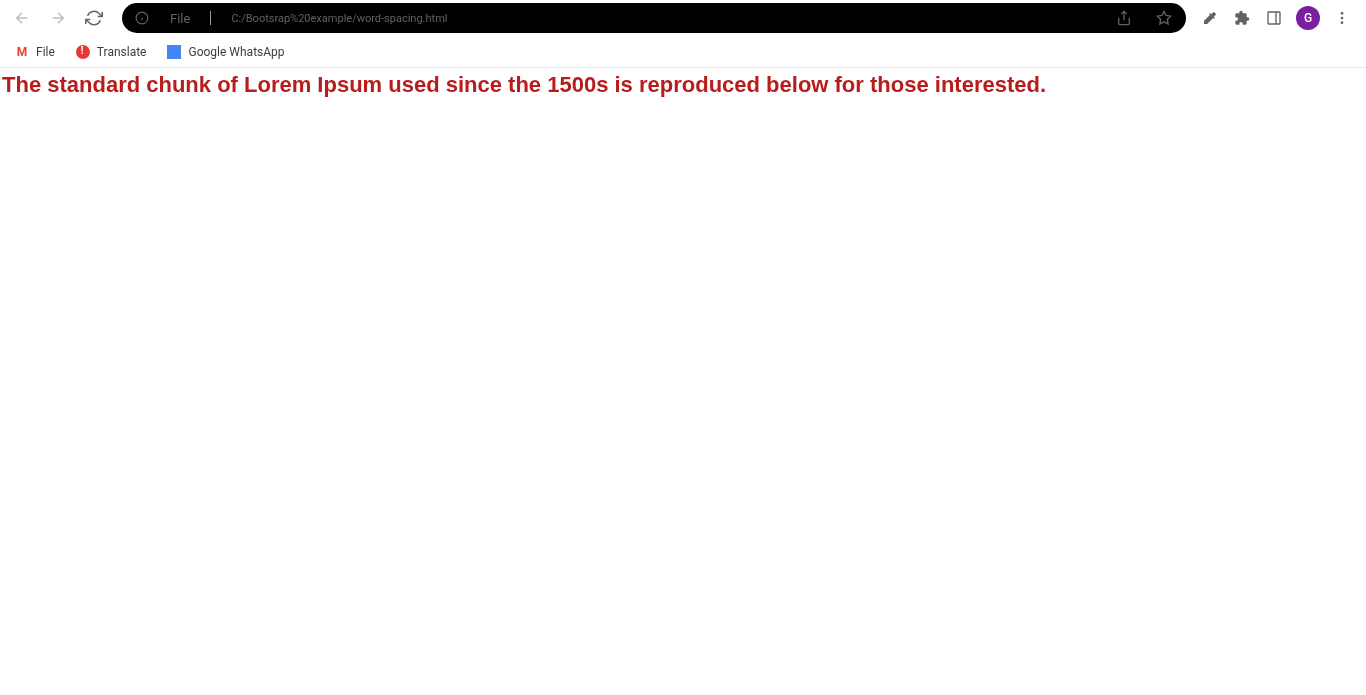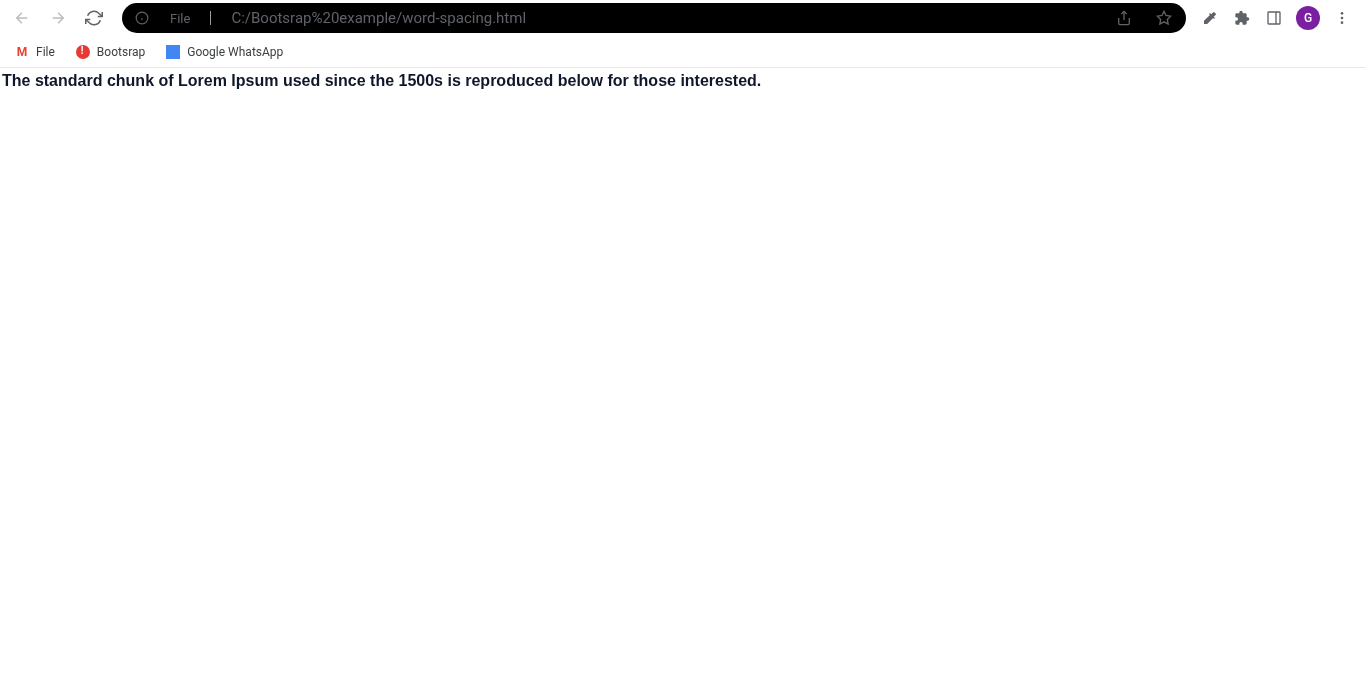--- a/index.html
+++ b/index.html
@@ -58,21 +58,21 @@
       color: #5f6368;
       font-size: 13px;
     }
     .divider {
       width: 1px;
       height: 14px;
       background: #9e9e9e;
     }
     .url-text {
       color: #5f6368;
-      font-size: 15px;
+      font-size: 11px;
       flex: 1;
     }
     .toolbar-right {
       display: flex;
       align-items: center;
       gap: 12px;
       padding-right: 6px;
     }
     .toolbar-icon {
       width: 20px;
@@ -143,23 +143,23 @@
       width: 14px;
       height: 14px;
       background: #4285f4;
       position: relative;
     }
     .page-content {
       padding: 0;
     }
     .heading {
       font-family: Arial, Helvetica, sans-serif;
-      font-size: 16px;
+      font-size: 22px;
       font-weight: bold;
-      color: #0f172a;
+      color: #b91c1c;
       text-align: justify;
       text-align-last: left;
       line-height: 1.35;
       padding: 2px 2px 0 2px;
     }
   </style>
 </head>
 <body>
 
 <div class="browser-toolbar">
@@ -237,21 +237,21 @@
   <div class="bookmark-item">
     <span class="bookmark-icon">
       <span class="gmail-m" style="color:#EA4335;">M</span>
     </span>
     <span>File</span>
   </div>
   <div class="bookmark-item">
     <span class="bookmark-icon">
       <span class="whatsapp-icon"></span>
     </span>
-    <span>Bootsrap</span>
+    <span>Translate</span>
   </div>
   <div class="bookmark-item">
     <span class="bookmark-icon">
       <span class="translate-icon"></span>
     </span>
     <span>Google WhatsApp</span>
   </div>
 </div>
 
 <div class="page-content">

